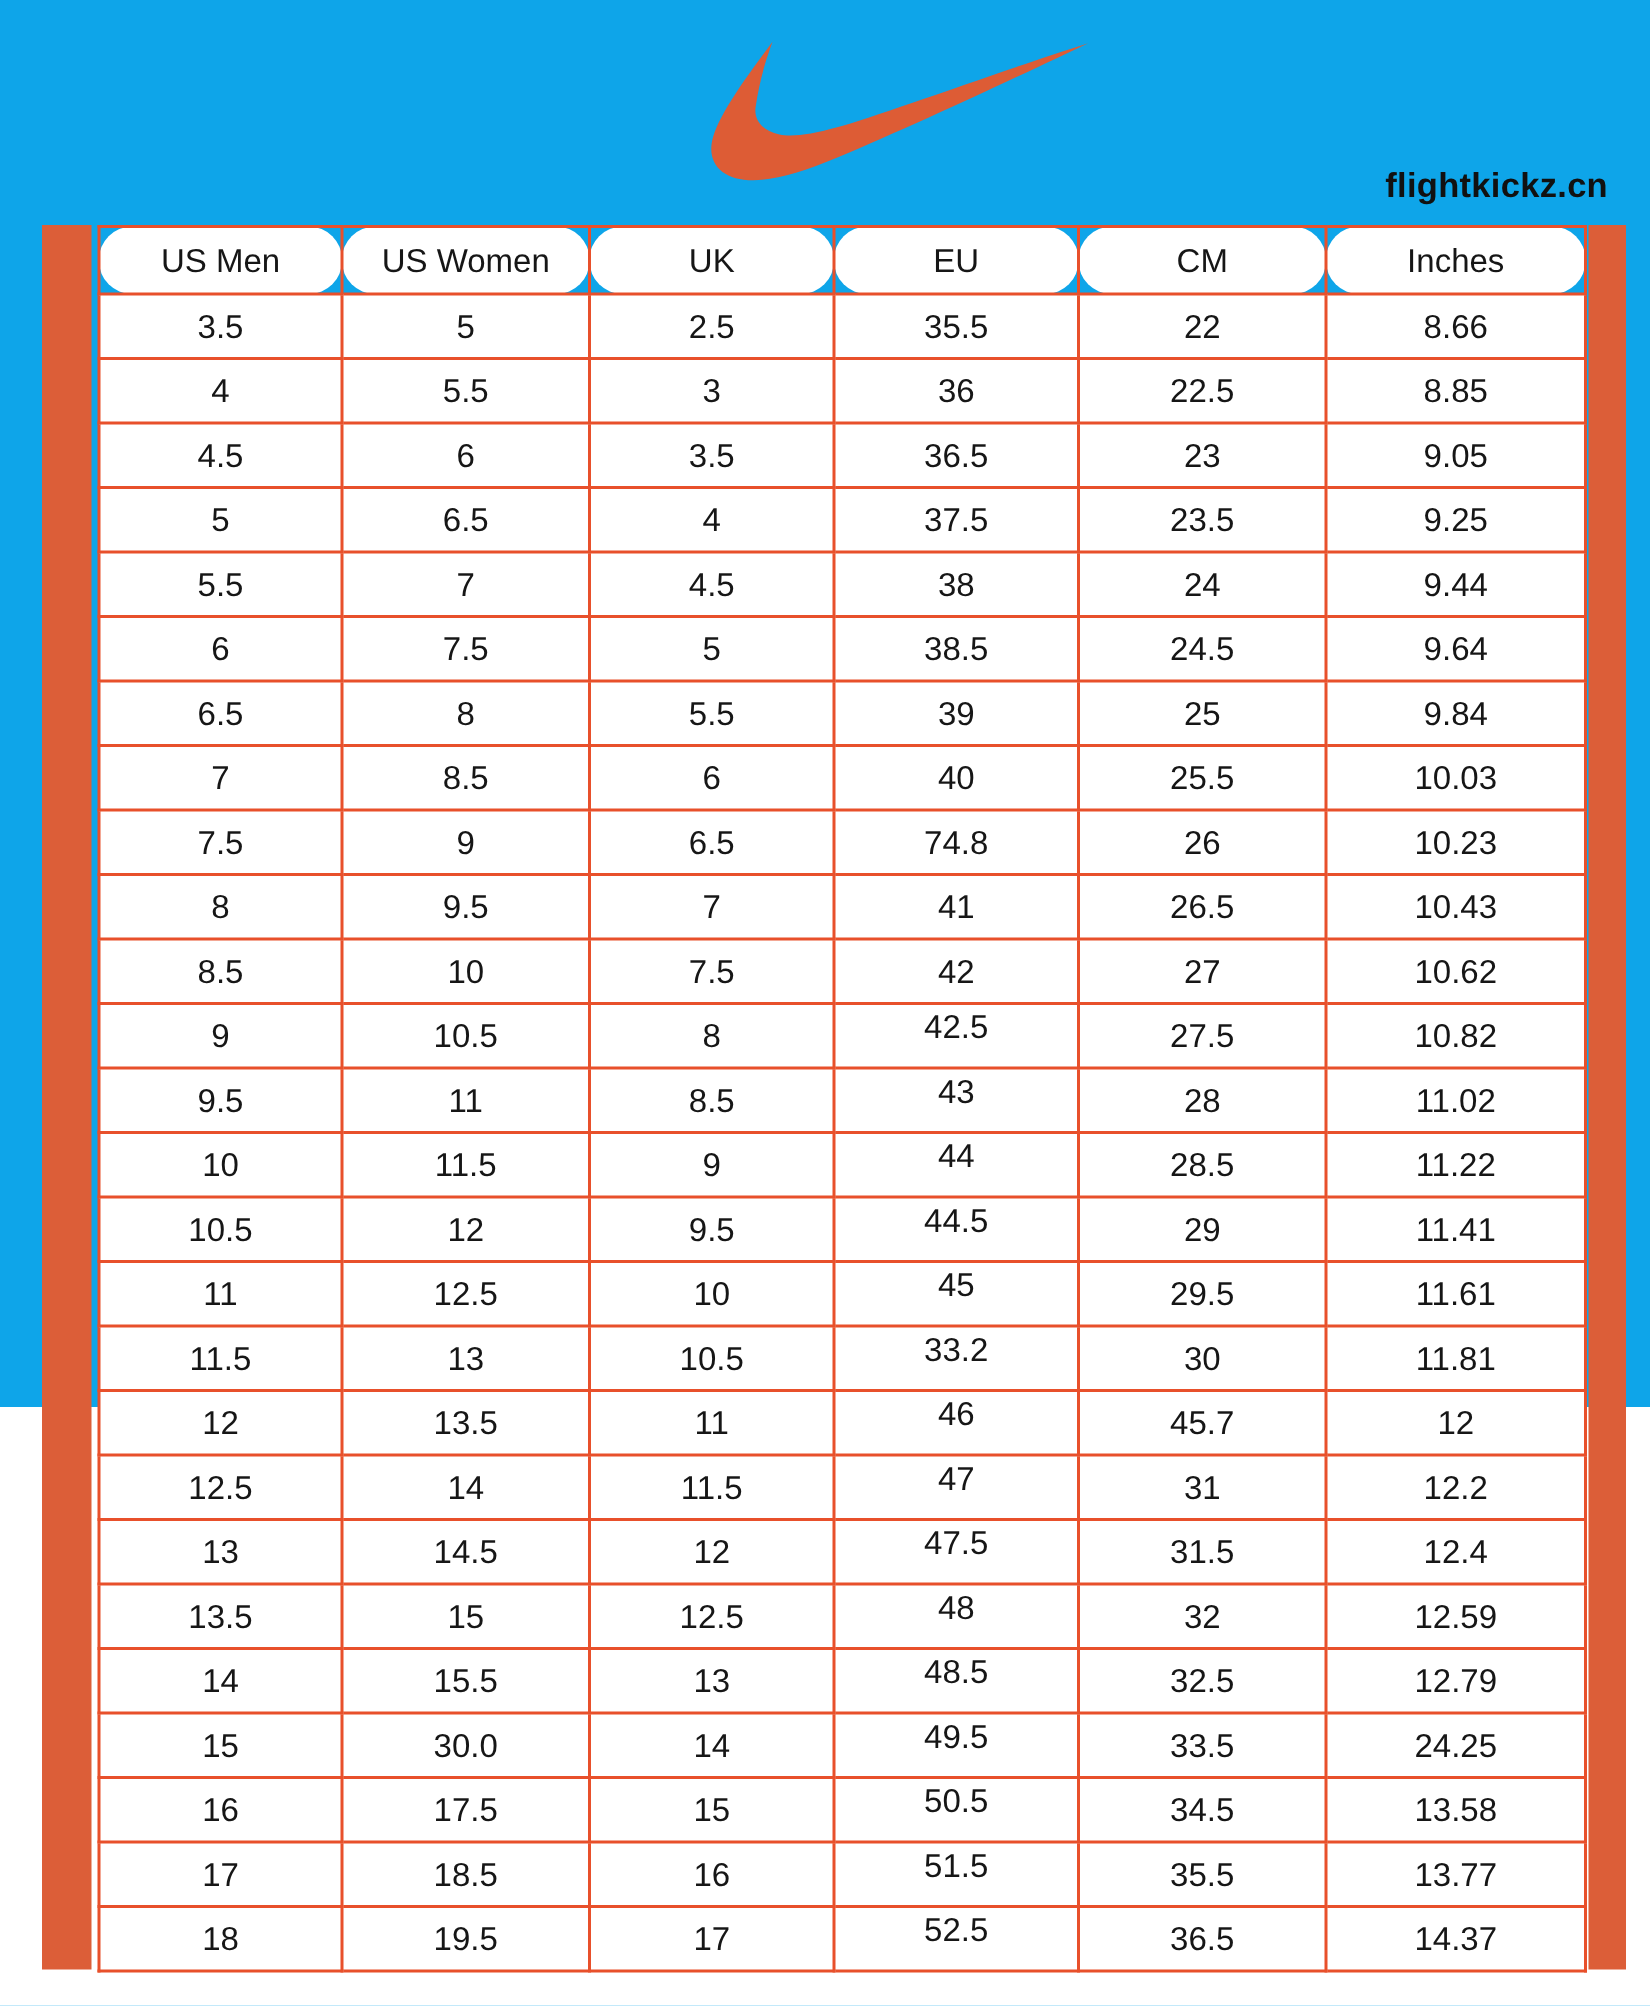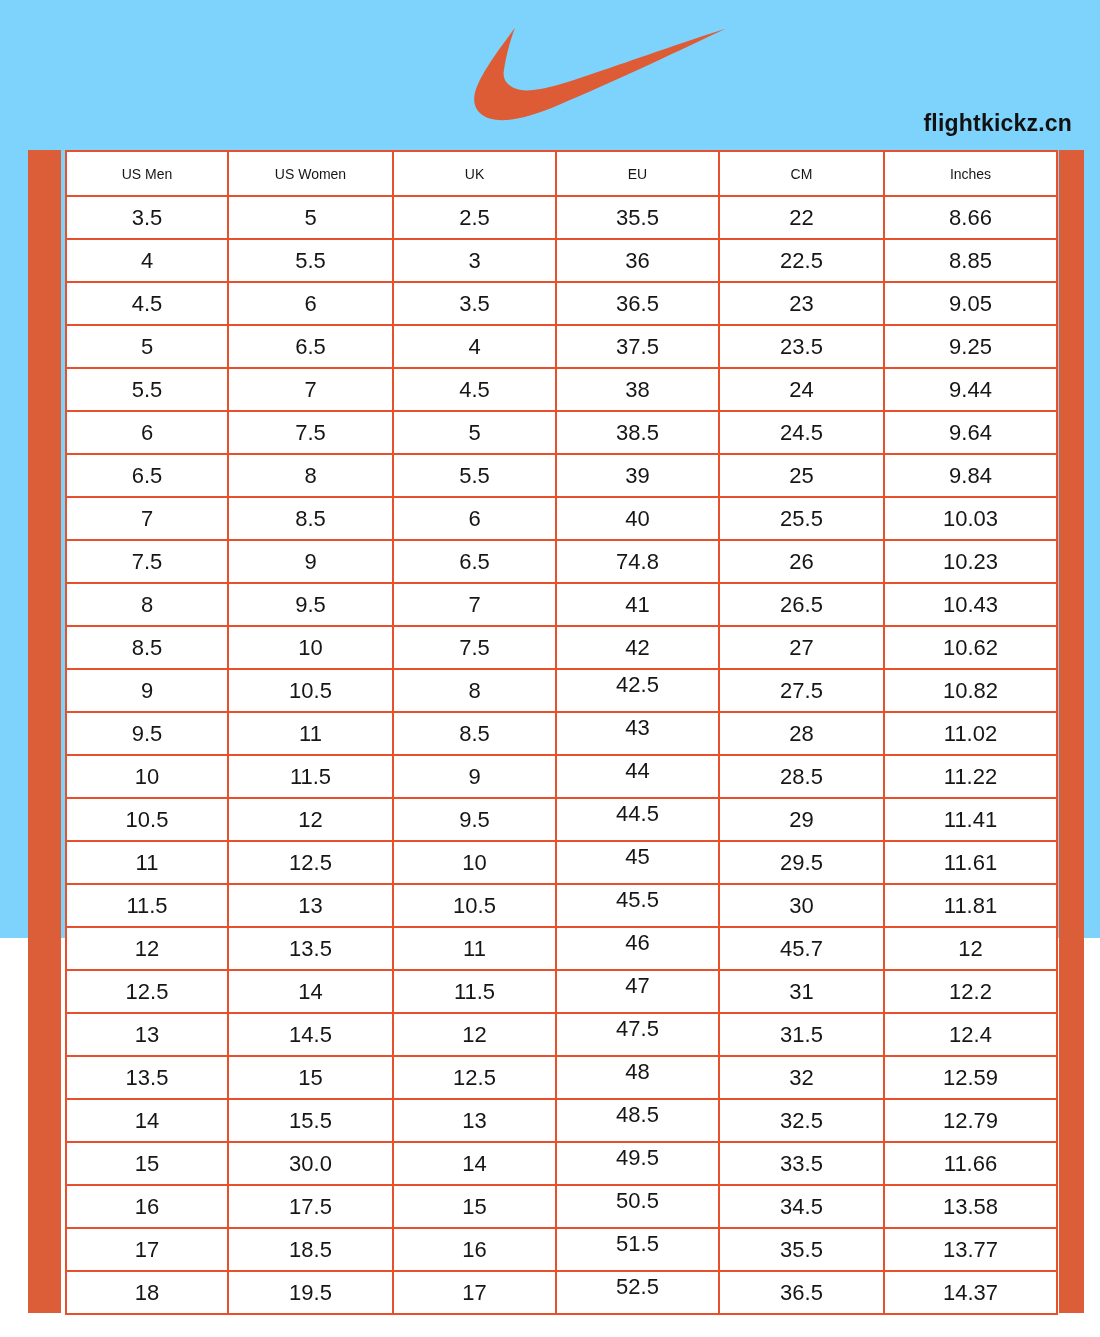--- a/index.html
+++ b/index.html
@@ -10,21 +10,21 @@
     width: 1100px;
     height: 1337px;
     font-family: "Liberation Sans", sans-serif;
     position: relative;
     overflow: hidden;
   }
   .page {
     position: relative;
     width: 1100px;
     height: 938px;
-    background: #7dd3fc;
+    background: #0ea5e9;
   }
   .logo-wrap {
     position: absolute;
     top: 26px;
     left: 448px;
     width: 278px;
     height: 96px;
   }
   .logo-wrap svg { width: 100%; height: 100%; display: block; }
   .watermark {
@@ -63,22 +63,23 @@
     border: 2px solid #E8502B;
     text-align: center;
     vertical-align: middle;
     color: #161616;
     background: #ffffff;
     padding: 0;
   }
   table.size-table thead tr { height: 45px; }
   table.size-table tbody tr { height: 43px; }
   table.size-table th {
-    font-size: 14px;
+    font-size: 22px;
     font-weight: 400;
+    border-radius: 22px;
   }
   table.size-table td {
     font-size: 22px;
     font-weight: 400;
   }
   table.size-table td.raised {
     vertical-align: top;
     line-height: 30px;
   }
 </style>
@@ -252,21 +253,21 @@
             <td>12.5</td>
             <td>10</td>
             <td class="raised">45</td>
             <td>29.5</td>
             <td>11.61</td>
           </tr>
           <tr>
             <td>11.5</td>
             <td>13</td>
             <td>10.5</td>
-            <td class="raised">45.5</td>
+            <td class="raised">33.2</td>
             <td>30</td>
             <td>11.81</td>
           </tr>
           <tr>
             <td>12</td>
             <td>13.5</td>
             <td>11</td>
             <td class="raised">46</td>
             <td>45.7</td>
             <td>12</td>
@@ -302,21 +303,21 @@
             <td class="raised">48.5</td>
             <td>32.5</td>
             <td>12.79</td>
           </tr>
           <tr>
             <td>15</td>
             <td>30.0</td>
             <td>14</td>
             <td class="raised">49.5</td>
             <td>33.5</td>
-            <td>11.66</td>
+            <td>24.25</td>
           </tr>
           <tr>
             <td>16</td>
             <td>17.5</td>
             <td>15</td>
             <td class="raised">50.5</td>
             <td>34.5</td>
             <td>13.58</td>
           </tr>
           <tr>

